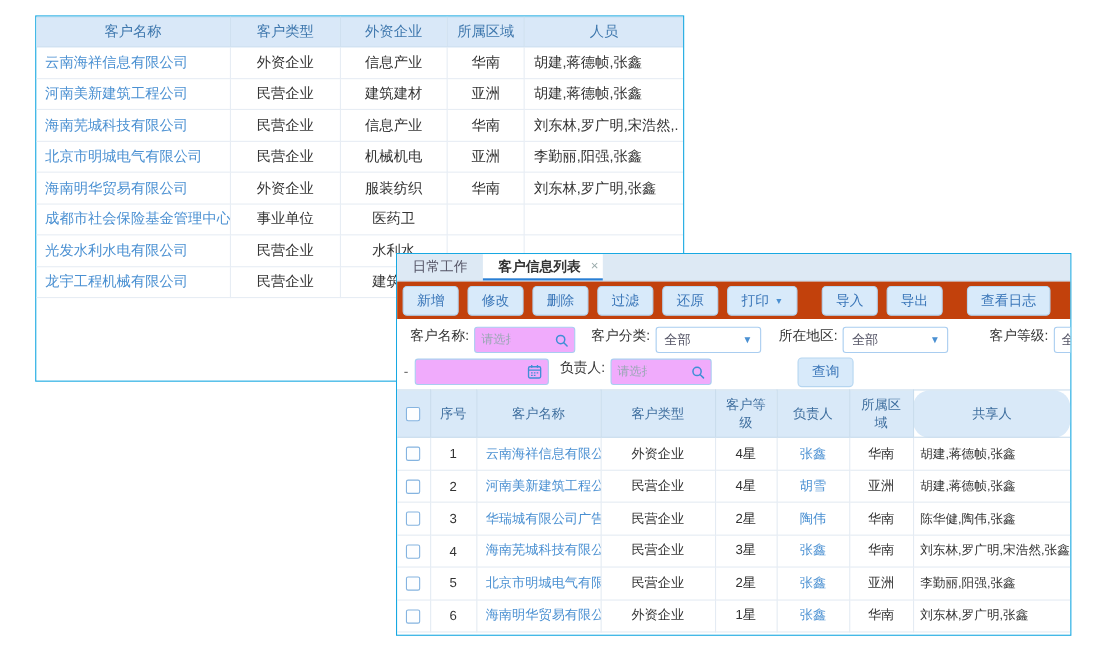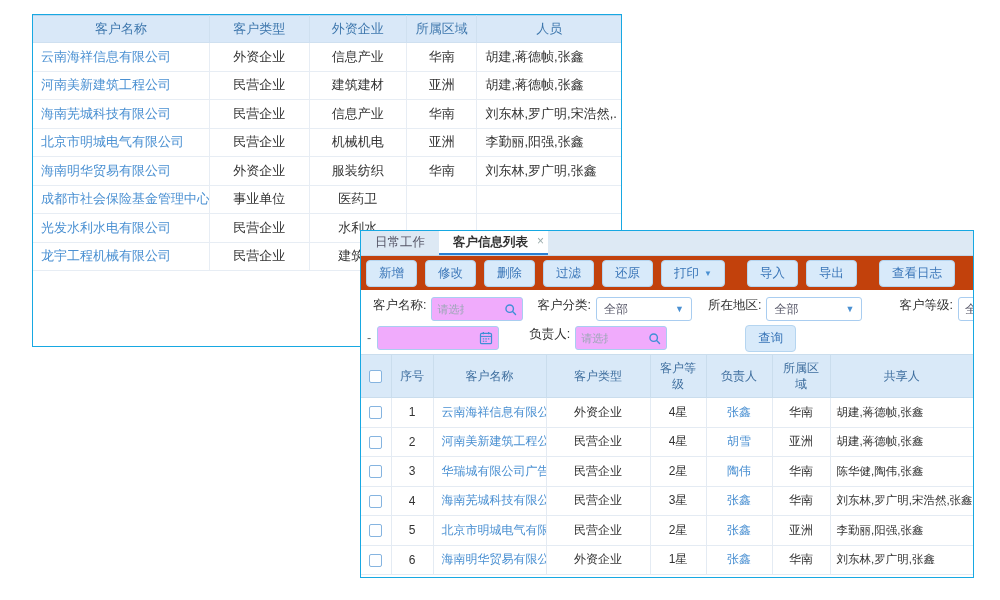--- a/index.html
+++ b/index.html
@@ -50,28 +50,28 @@
     color:#333; background:transparent; }
   .inputbox input::placeholder { color:#9aa7b5; }
   .selbox { display:flex; align-items:center; justify-content:space-between;
     border:1px solid #a9cdf0; border-radius:3px; height:24px; padding:0 7px;
     width:96px; background:#fff; color:#556; font-size:12px; cursor:pointer;font-family:Liberation Serif, serif; }
   .caret { color:#4a90d2; font-size:9px; }
   .g-level { margin-left:auto; margin-right:-95px; }
   .g-level .selbox { width:110px; padding:0 6px; }
   .datebox { width:122px; margin-left:6px; justify-content:space-between; }
   .dash { color:#666; margin-right:0; }
-  .g-owner { margin-left:30px; }
+  .g-owner { margin-left:10px; }
   .qbtn { margin-left:78px; }
 
   .ftable { width:100%; border-collapse:collapse; table-layout:fixed; font-size:12px; }
   .ftable th { background:#d9e9f8; color:#3e6e9e; font-weight:normal; height:43px;
     border:1px solid #cadded; padding:2px 8px; line-height:1.35; }
   .ftable th:first-child, .ftable td:first-child { border-left:0; }
-  .ftable th:last-child,  .ftable td:last-child  { border-right:0; }
+  .ftable th:last-child,  .ftable td:last-child  { border-right:0;border-radius:15px; }
   .ftable td { height:29.5px; border:1px solid #e4ebf3; text-align:center; color:#333;
     padding:0 4px; white-space:nowrap; overflow:hidden; }
   .ftable td.name { text-align:left; color:#4a90d2; padding-left:8px; }
   .ftable td.owner { color:#4a90d2; }
   .ftable td.shared { text-align:left; font-size:11.5px; padding:0 6px; }
   .cb { display:inline-block; width:13px; height:13px; border:1px solid #85b4e0;
     border-radius:2px; background:#fdfeff; vertical-align:middle; cursor:pointer; }
   .icon-svg { flex:0 0 auto; }
 </style>
 </head>

